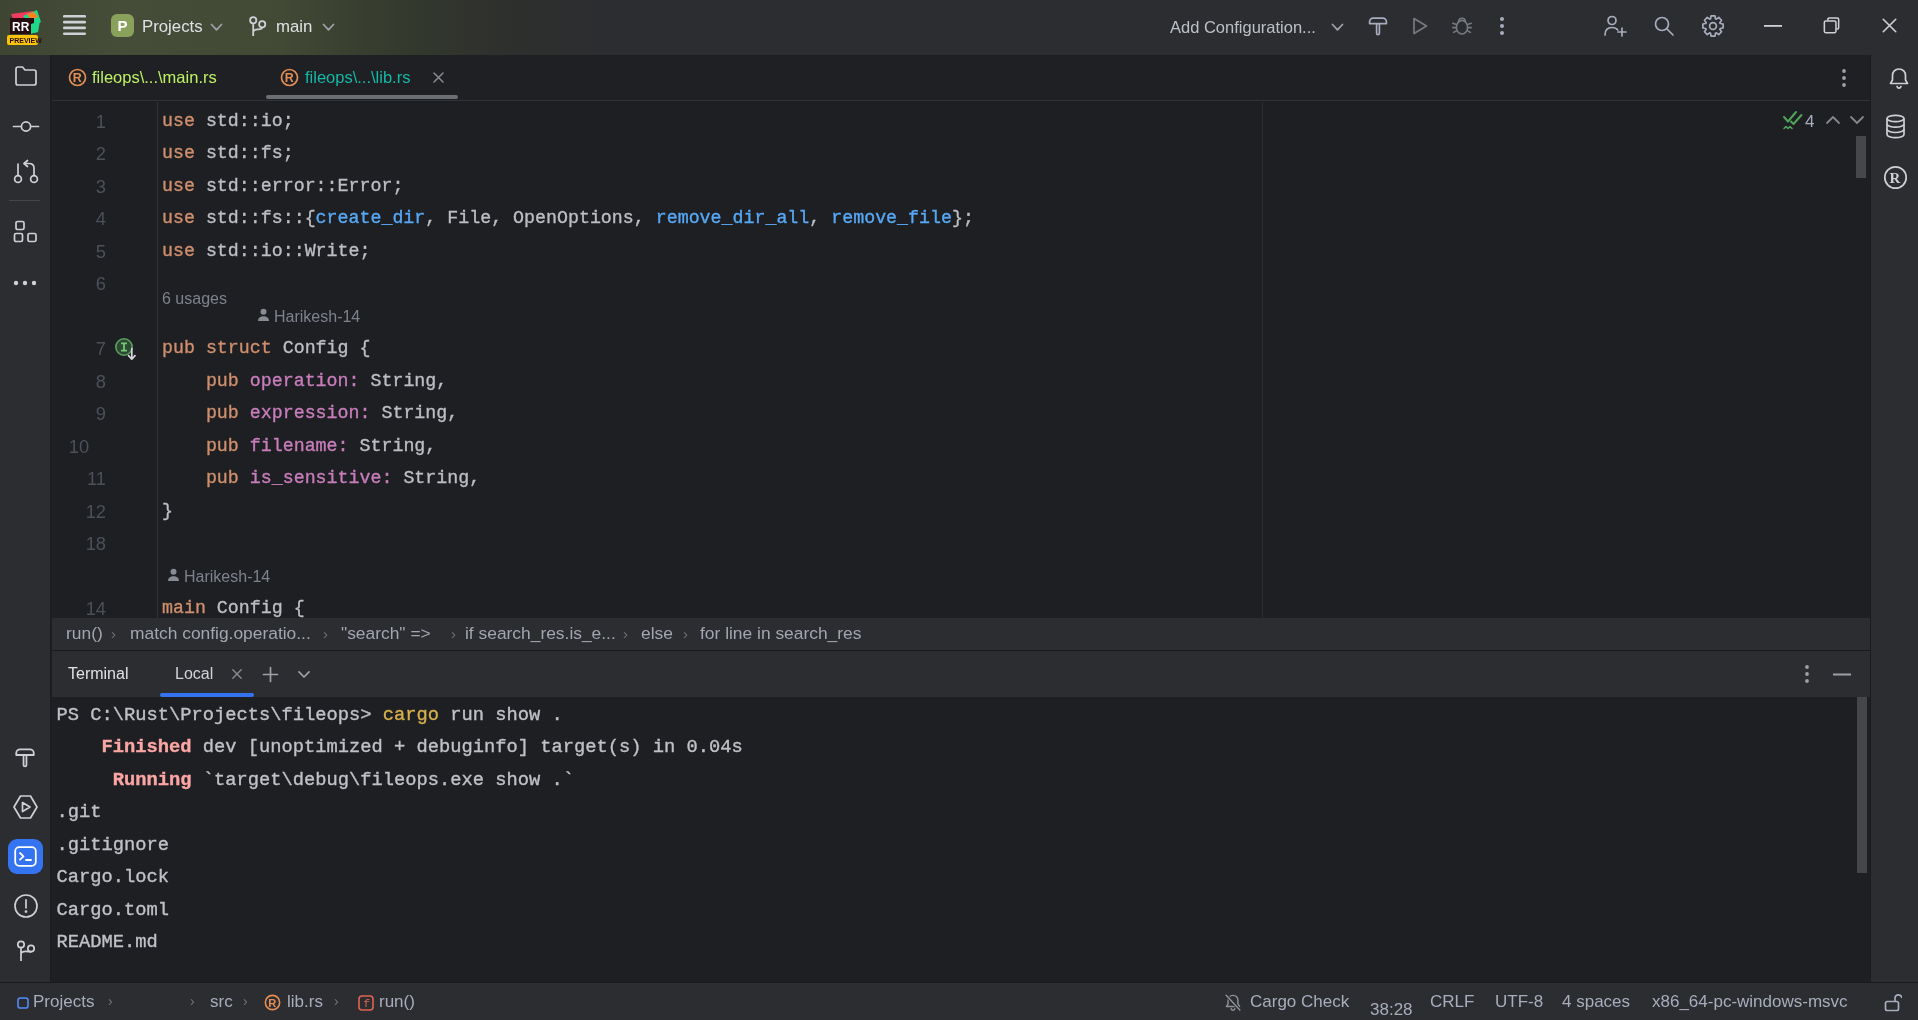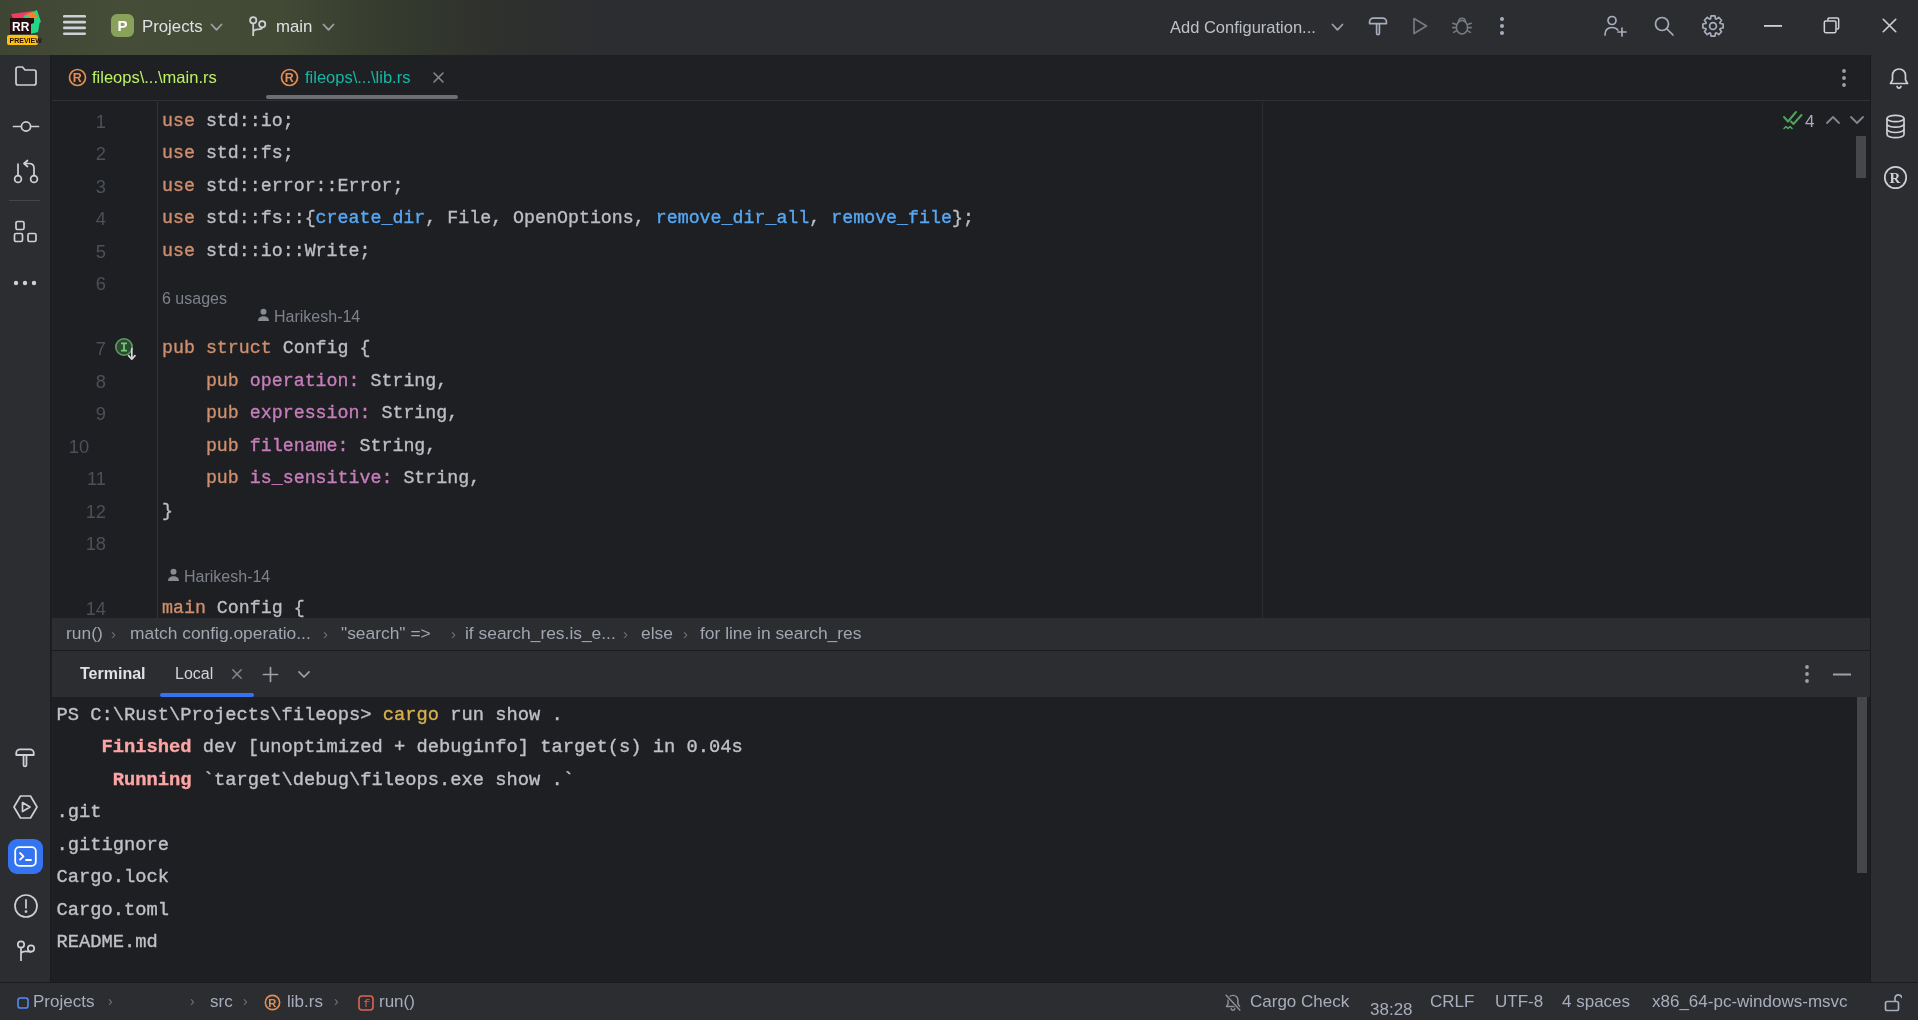--- a/index.html
+++ b/index.html
@@ -357,21 +357,21 @@
   <span style="left:289px;">"search" =&gt;</span>
     <span class="crum-sep" style="left:399px;">›</span>
   <span style="left:413px;">if search_res.is_e...</span>
     <span class="crum-sep" style="left:571px;">›</span>
   <span style="left:589px;">else</span>
     <span class="crum-sep" style="left:631px;">›</span>
   <span style="left:648px;">for line in search_res</span>
 </div>
 
 <div class="abs" id="thead">
-  <span class="abs" style="left:28px; top:0; height:46px; line-height:45px; font-size:16px; font-weight:bold; color:#dfe1e5;">Terminal</span>
+  <span class="abs" style="left:16px; top:0; height:46px; line-height:45px; font-size:16px; font-weight:normal; color:#dfe1e5;">Terminal</span>
   <span class="abs" style="left:123px; top:0; height:46px; line-height:45px; font-size:16px; color:#d0d3d9;">Local</span>
   <svg class="icon" style="left:179px;top:17px;" width="12" height="12" viewBox="0 0 12 12">
       <g stroke="#878a90" stroke-width="1.4" stroke-linecap="round">
         <path d="M1.8 1.8 L10.2 10.2 M10.2 1.8 L1.8 10.2"></path>
       </g>
     </svg>
   <svg class="icon" style="left:210px;top:15px;" width="17" height="17" viewBox="0 0 17 17">
       <g stroke="#9da0a6" stroke-width="1.7" stroke-linecap="round">
         <path d="M8.5 1.5 L8.5 15.5 M1.5 8.5 L15.5 8.5"></path>
       </g>

